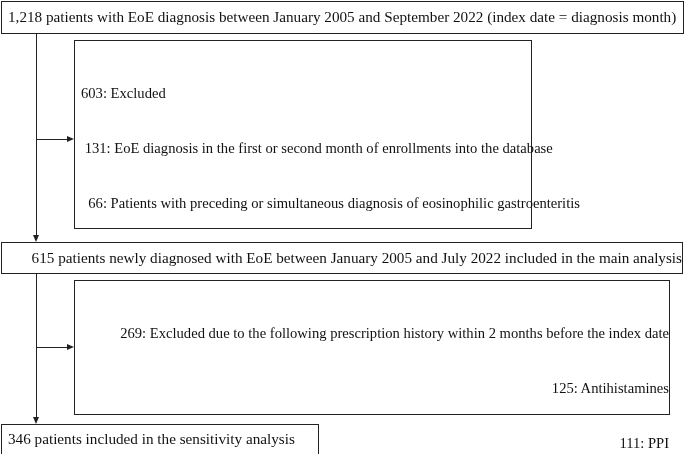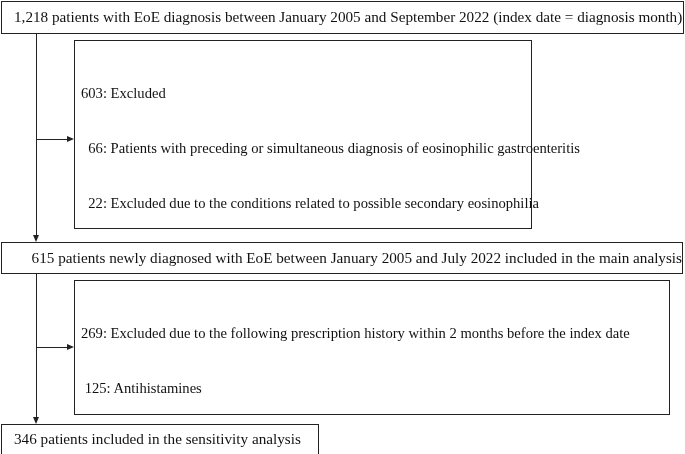--- a/index.html
+++ b/index.html
@@ -1,19 +1,19 @@
 <!DOCTYPE html>
 <html><head>
   <meta charset="utf-8">
   <style>
     html, body { margin:0; padding:0; background:#ffffff; }
     body { width:685px; height:454px; position:relative; overflow:hidden;
       font-family:"Liberation Serif", "DejaVu Serif", serif; color:#111; }
     .box { position:absolute; border:1.3px solid #222; box-sizing:border-box; background:#fff; }
-    .main-box { font-size:15.2px; line-height:30px; padding-left:12px; white-space:nowrap; }
+    .main-box { font-size:15.2px; line-height:30px; padding-left:6px; white-space:nowrap; }
     .excl-box { font-size:14.6px; line-height:18.4px; padding:6px 0 0 6px; white-space:pre; }
     .line { display:block; }
     .vline { position:absolute; width:1.4px; background:#222; }
     .hline { position:absolute; height:1.4px; background:#222; }
     .arrow-down { position:absolute; width:0; height:0; border-left:3.5px solid transparent; border-right:3.5px solid transparent; border-top:7px solid #222; }
     .arrow-right { position:absolute; width:0; height:0; border-top:3.5px solid transparent; border-bottom:3.5px solid transparent; border-left:7px solid #222; }
   </style>
 </head>
 <body>
 
@@ -26,34 +26,35 @@
 <div class="arrow-down" style="left:33.2px; top:417px;"></div>
 <div class="hline" style="left:36px; top:346.5px; width:32px;"></div>
 <div class="arrow-right" style="left:67px; top:343.7px;"></div>
 
 <div class="box main-box" style="left:1px; top:1px; width:683px; height:33px;">
   <span>1,218 patients with EoE diagnosis between January 2005 and September 2022 (index date = diagnosis month)</span>
 </div>
 
 <div class="box excl-box" style="left:74px; top:40px; width:458px; height:189px;">
   <span class="line">603: Excluded</span>
+  <span class="line"> 131: EoE diagnosis in the first or second month of enrollments into the database</span>
   <span class="line">  66: Patients with preceding or simultaneous diagnosis of eosinophilic gastroenteritis</span>
   <span class="line">  22: Excluded due to the conditions related to possible secondary eosinophilia</span>
   <span class="line">      10: Achalasia</span>
   <span class="line">        7: Candidal esophagitis</span>
   
   
   
 </div>
 
 <div class="box main-box" style="left:1px; top:242px; width:682px; height:32px;text-align:right;">
   <span>615 patients newly diagnosed with EoE between January 2005 and July 2022 included in the main analysis</span>
 </div>
 
-<div class="box excl-box" style="left:74px; top:280px; width:596px; height:135px;">
+<div class="box excl-box" style="left:74px; top:280px; width:596px; height:135px;text-align:right;">
   <span class="line">269: Excluded due to the following prescription history within 2 months before the index date</span>
   <span class="line"> 125: Antihistamines</span>
   <span class="line"> 111: PPI</span>
   
   
   
   
 </div>
 
 <div class="box main-box" style="left:1px; top:424px; width:318px; height:42px; line-height:27px;">

